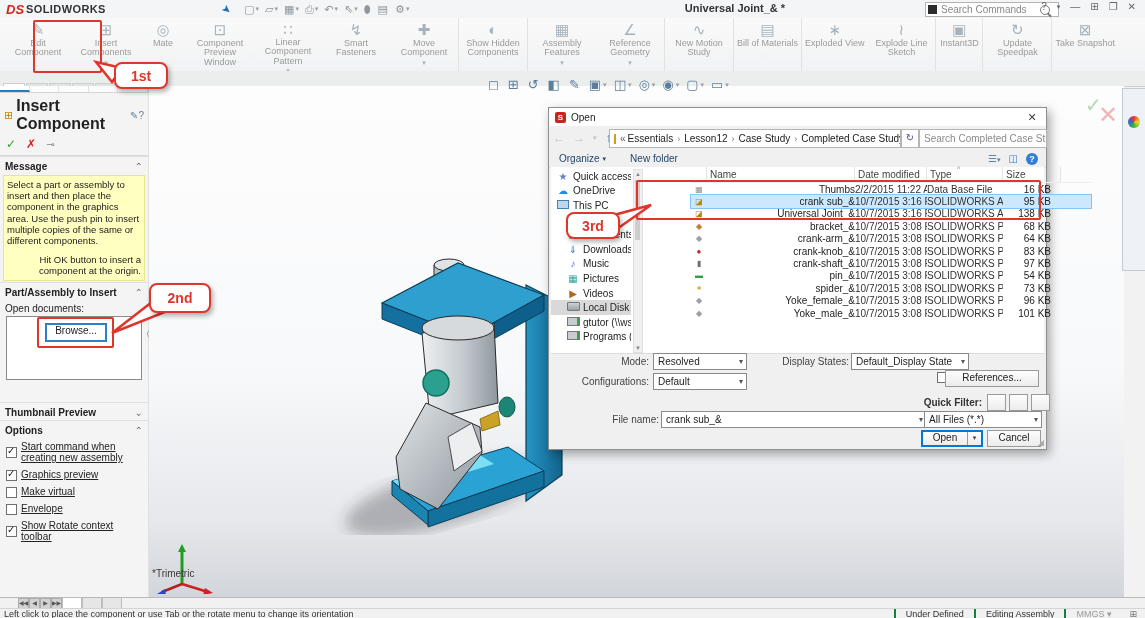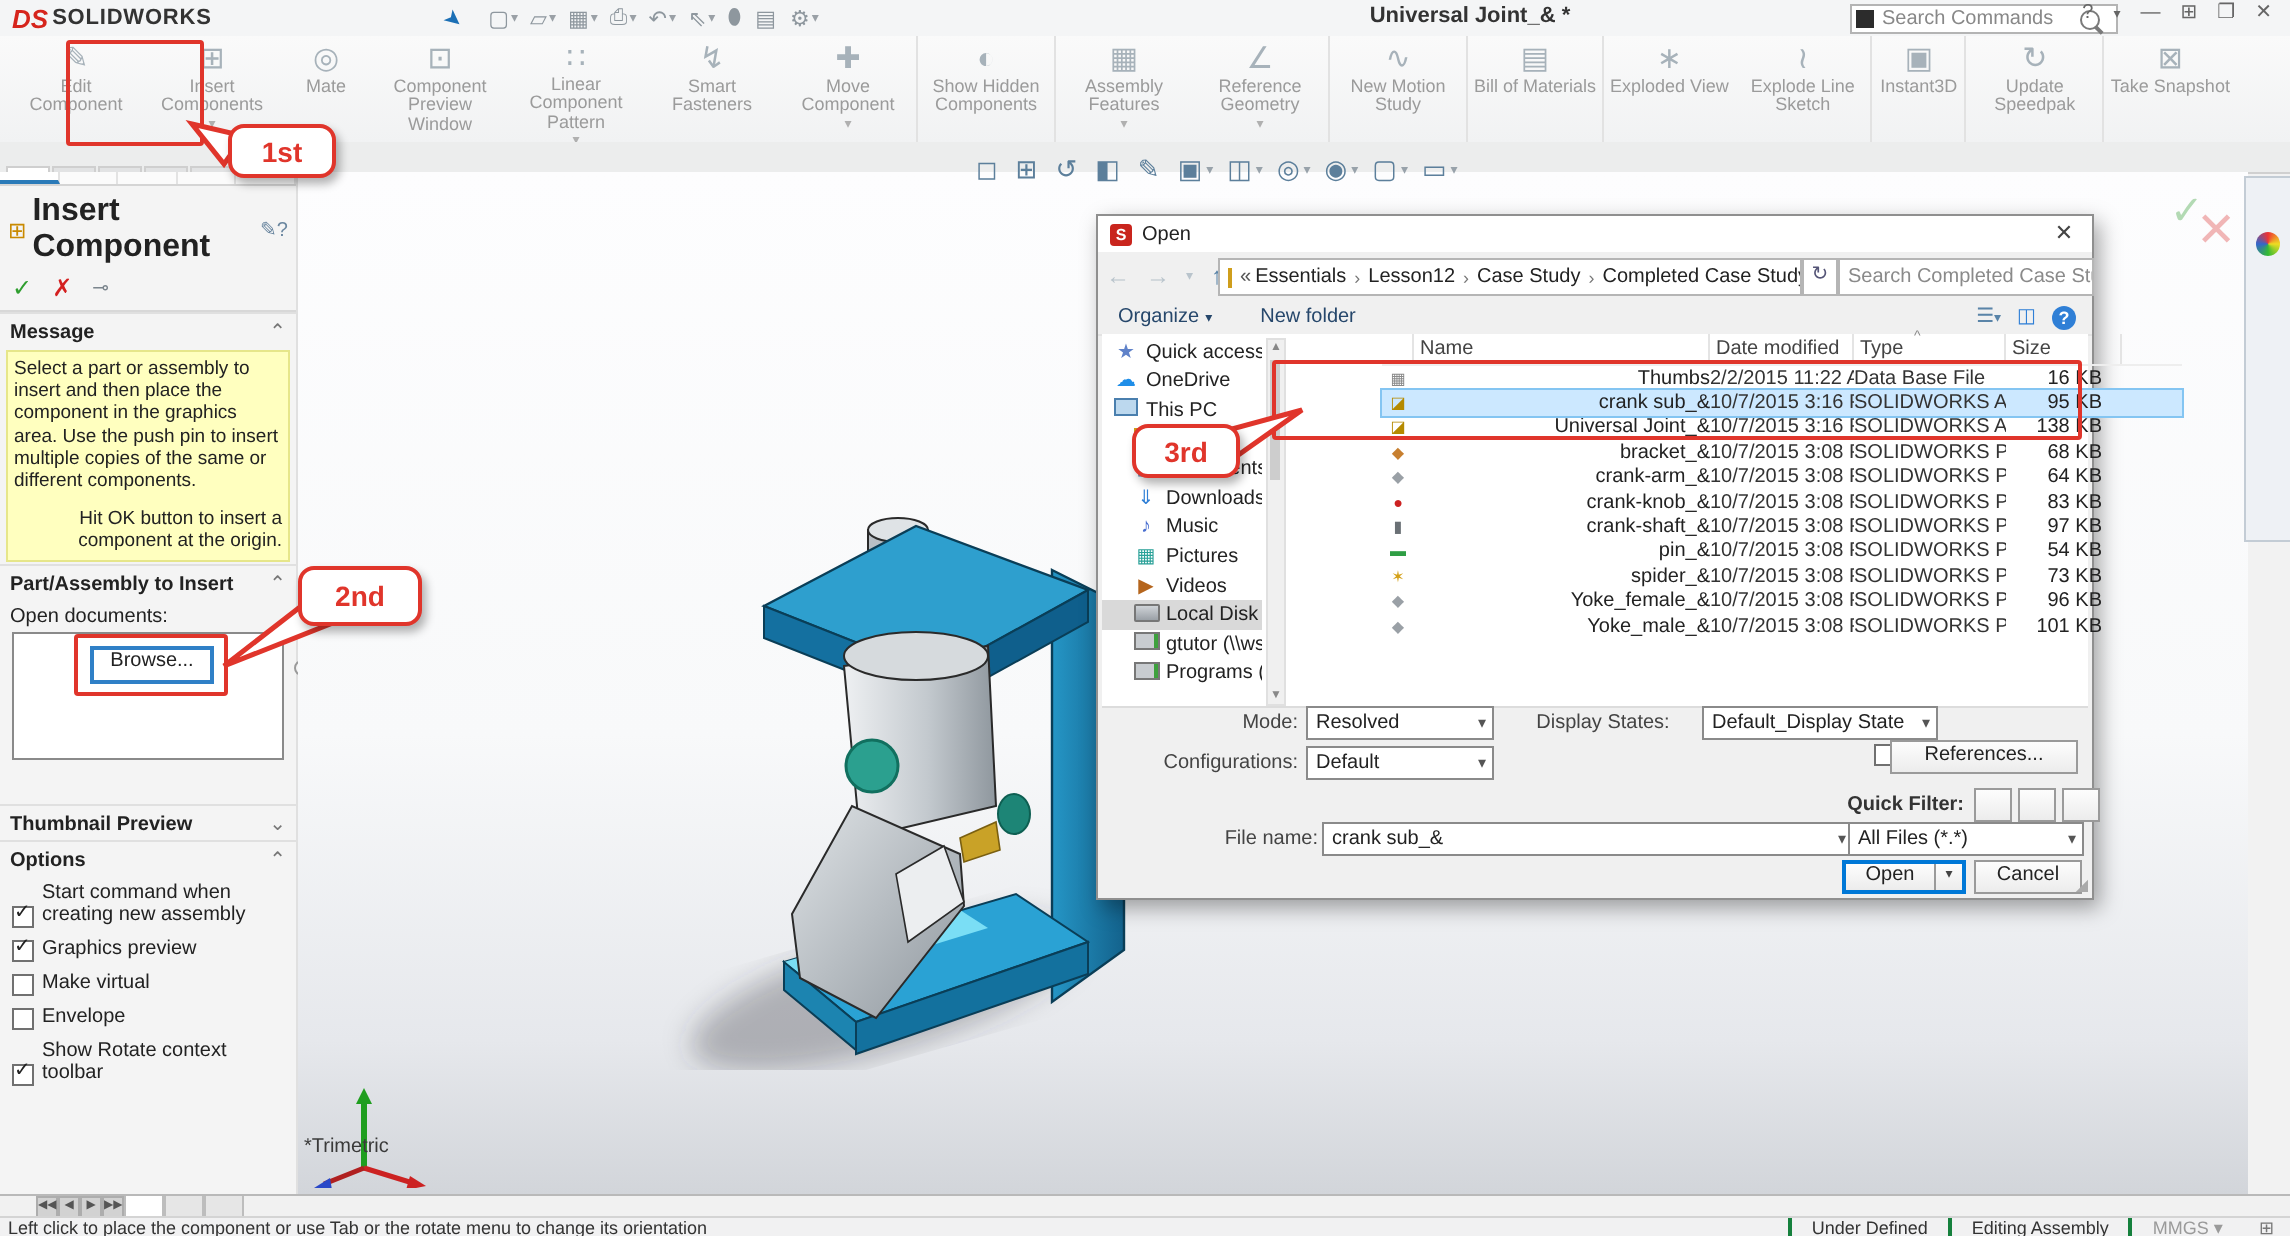--- a/index.html
+++ b/index.html
@@ -49,21 +49,21 @@
   .x-cancel{color:#d42020;font-weight:bold;font-size:12px;margin-right:10px;}
   .pin2{color:#7b858d;font-size:10px;}
   .sect-h{display:flex;font-weight:bold;color:#222;padding:4px 5px 2px 5px;border-top:1px solid #e0e0e0;}
   .sect-h .chev{margin-left:auto;color:#777;font-weight:normal;}
   .msgbox{background:#ffffbf;border:1px solid #e6e68a;margin:1px 3px;padding:3px 3px;color:#222;font-size:9.5px;line-height:1.18;}
   .msgbox p{margin:0 0 8px 0;}
   .msgbox p:last-child{margin:0;text-align:right;}
   .od-label{padding:3px 5px 1px 5px;color:#222;}
   .od-list{margin:1px 6px;height:62px;background:#fff;border:1px solid #8a8a8a;}
   .browse{position:absolute;left:45px;top:237px;width:58px;height:15px;background:#fff;border:2px solid #2f80c7;font-size:10px;text-align:center;line-height:12px;}
-  .opt-row{display:flex;align-items:flex-end;padding:3px 4px 2px 6px;line-height:1.15;}
+  .opt-row{display:flex;align-items:center;padding:3px 4px 2px 6px;line-height:1.15;text-decoration:underline;}
   .cb{flex:0 0 9px;width:9px;height:9px;border:1px solid #707070;background:#fff;margin-right:4px;margin-top:1px;position:relative;}
   .checked .cb::after{content:"✓";position:absolute;left:0px;top:-3px;font-size:10px;color:#222;}
   
   .viewport{position:absolute;left:149px;top:86px;width:975px;height:511px;background:linear-gradient(180deg,#fdfdfe 0%,#f8f9fa 55%,#e6e8ec 85%,#d2d5da 100%);}
   .splitter{position:absolute;left:148px;top:86px;width:4px;height:511px;background:#e0e0e0;border-right:1px solid #c4c4c4;}
   .split-handle{position:absolute;left:147px;top:330px;width:6px;height:6px;border:1px solid #9a9a9a;border-radius:50%;background:#f5f5f5;}
   .headsup{position:absolute;left:488px;top:77px;display:flex;align-items:center;gap:7px;color:#5c7f9b;font-size:13px;z-index:5;}
   .headsup .hic{display:flex;align-items:center;}
   .headsup .dd{font-size:7px;color:#98a2aa;margin-left:2px;}
   .trimetric{position:absolute;left:152px;top:568px;font-size:10px;font-weight:normal;color:#3a3a3a;}
@@ -715,21 +715,21 @@
           </div>
           </div>
     </div>
   </div>
 
   <span class="dlabel" style="left:30px;top:248px;width:70px;">Mode:</span>
   <div class="dcombo" style="left:104px;top:245px;width:88px;">
     <span>Resolved</span>
         <span class="dd">▾</span>
   </div>
-  <span class="dlabel" style="left:205px;top:248px;width:95px;text-align:center;">Display States:</span>
+  <span class="dlabel" style="left:205px;top:248px;width:95px;">Display States:</span>
   <div class="dcombo" style="left:302px;top:245px;width:112px;">
     <span>Default_Display State</span>
         <span class="dd">▾</span>
   </div>
   <span class="bluechk" style="left:388px;top:247px;">
     <span class="cb"></span>
         <span>Use Speedpak</span>
   </span>
   <span class="dlabel" style="left:10px;top:268px;width:90px;">Configurations:</span>
   <div class="dcombo" style="left:104px;top:265px;width:88px;">

